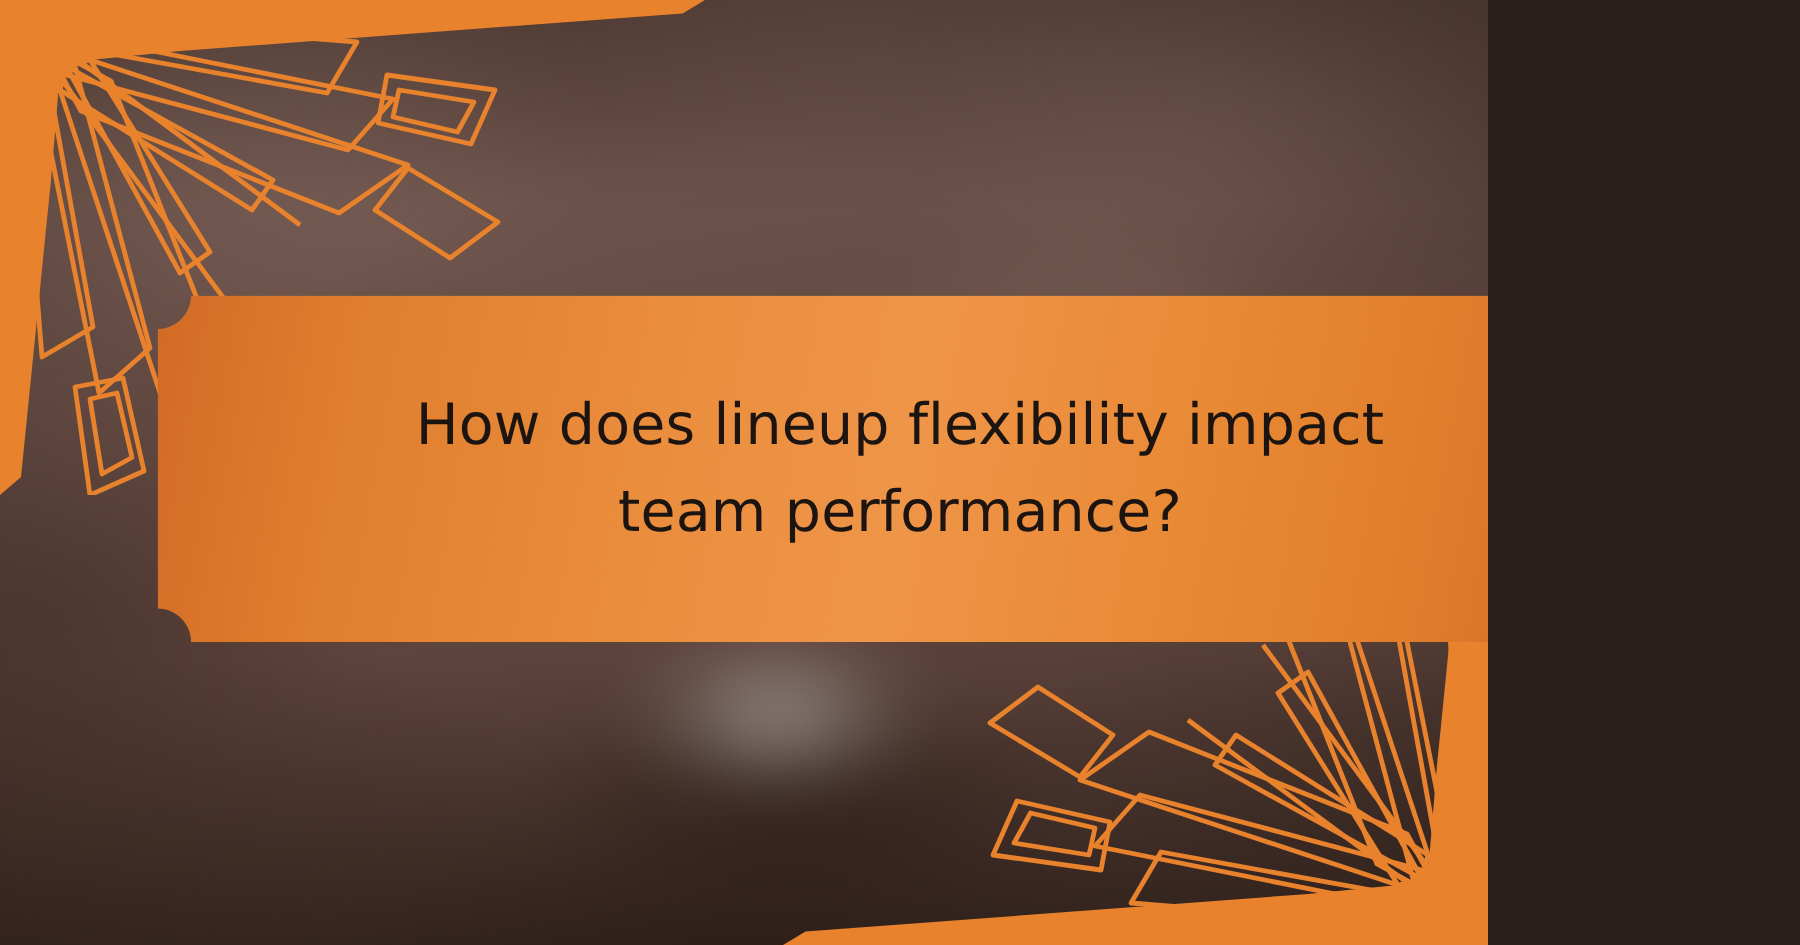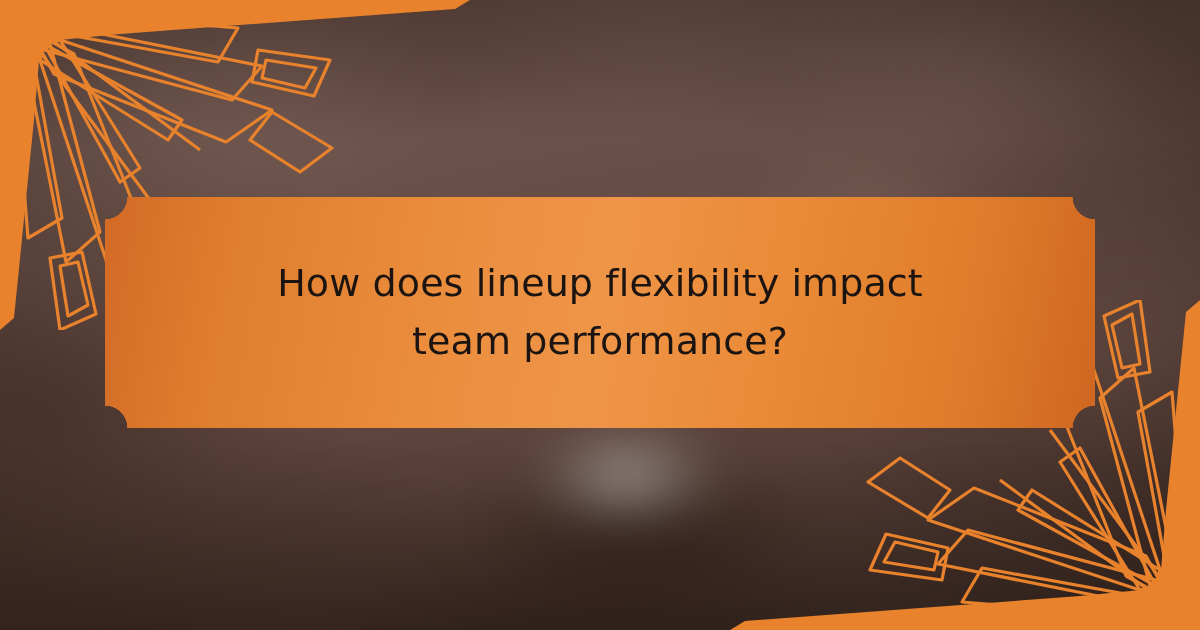--- a/index.html
+++ b/index.html
@@ -2,21 +2,21 @@
 <html><head>
 <meta charset="utf-8">
 <style>
   html, body {
     margin: 0;
     padding: 0;
     background: #2b1f1b;
   }
   .canvas {
     position: relative;
-    width: 1200px;
+    width: 992px;
     height: 630px;
     overflow: hidden;
     font-family: "DejaVu Sans", sans-serif;
     background: #5a433c;
   }
 
   
   .bg-photo {
     position: absolute;
     inset: -60px;

